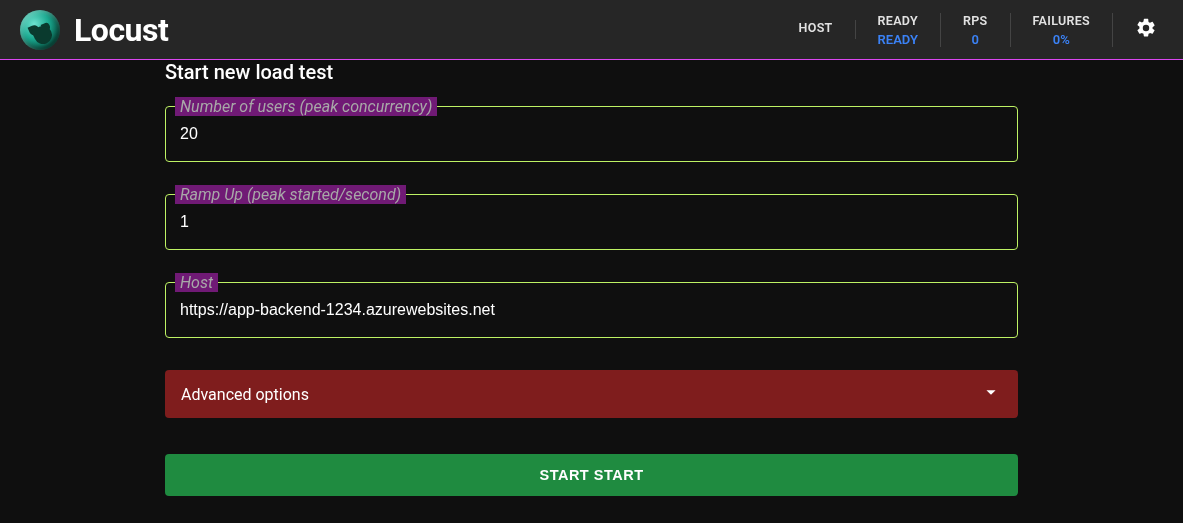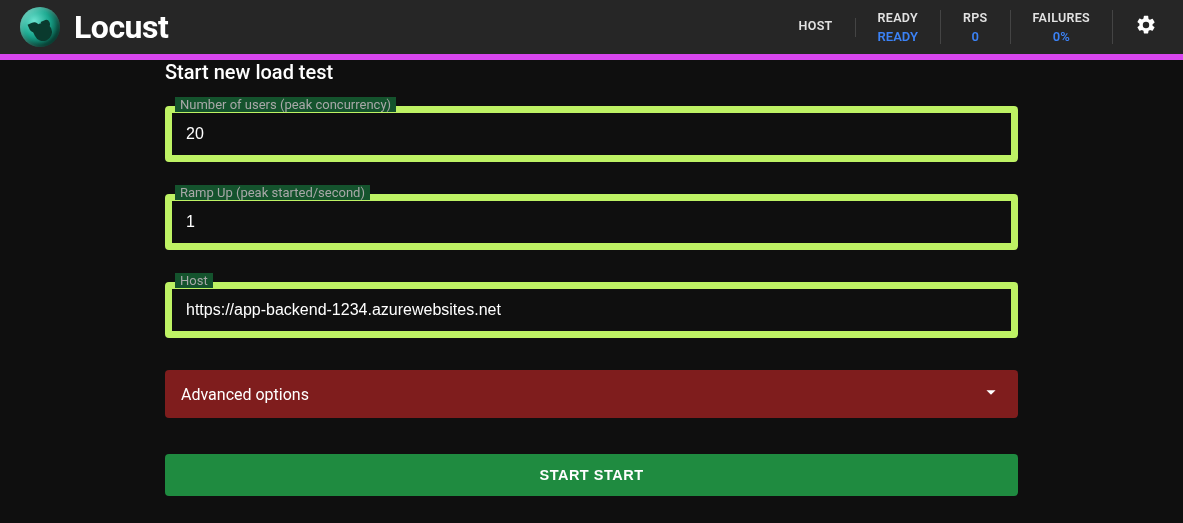--- a/index.html
+++ b/index.html
@@ -14,21 +14,21 @@
       width: 1183px;
       height: 523px;
       overflow: hidden;
     }
     .topbar {
       background: #262626;
       height: 60px;
       display: flex;
       align-items: center;
       padding: 0 20px;
-      border-bottom: 6px solid #d946ef;
+      border-bottom: 1px solid #d946ef;
     }
     .brand {
       display: flex;
       align-items: center;
       gap: 14px;
     }
     .logo {
       width: 40px;
       height: 40px;
       border-radius: 50%;
@@ -100,30 +100,31 @@
       margin-bottom: 22px;
     }
     .field {
       position: relative;
       margin-bottom: 32px;
     }
     .field-label {
       position: absolute;
       top: -9px;
       left: 10px;
-      background: #14532d;
+      background: #701a75;
       padding: 0 5px;
-      font-size: 13px;
+      font-size: 16px;
       color: #a8a8a8;
+      font-style: italic;
     }
     .field input {
       width: 100%;
       height: 56px;
       background: transparent;
-      border: 7px solid #bef264;
+      border: 1px solid #bef264;
       border-radius: 4px;
       padding: 0 14px;
       font-size: 16px;
       color: #ffffff;
       outline: none;
     }
     .accordion {
       background: #7f1d1d;
       border-radius: 4px;
       height: 48px;

